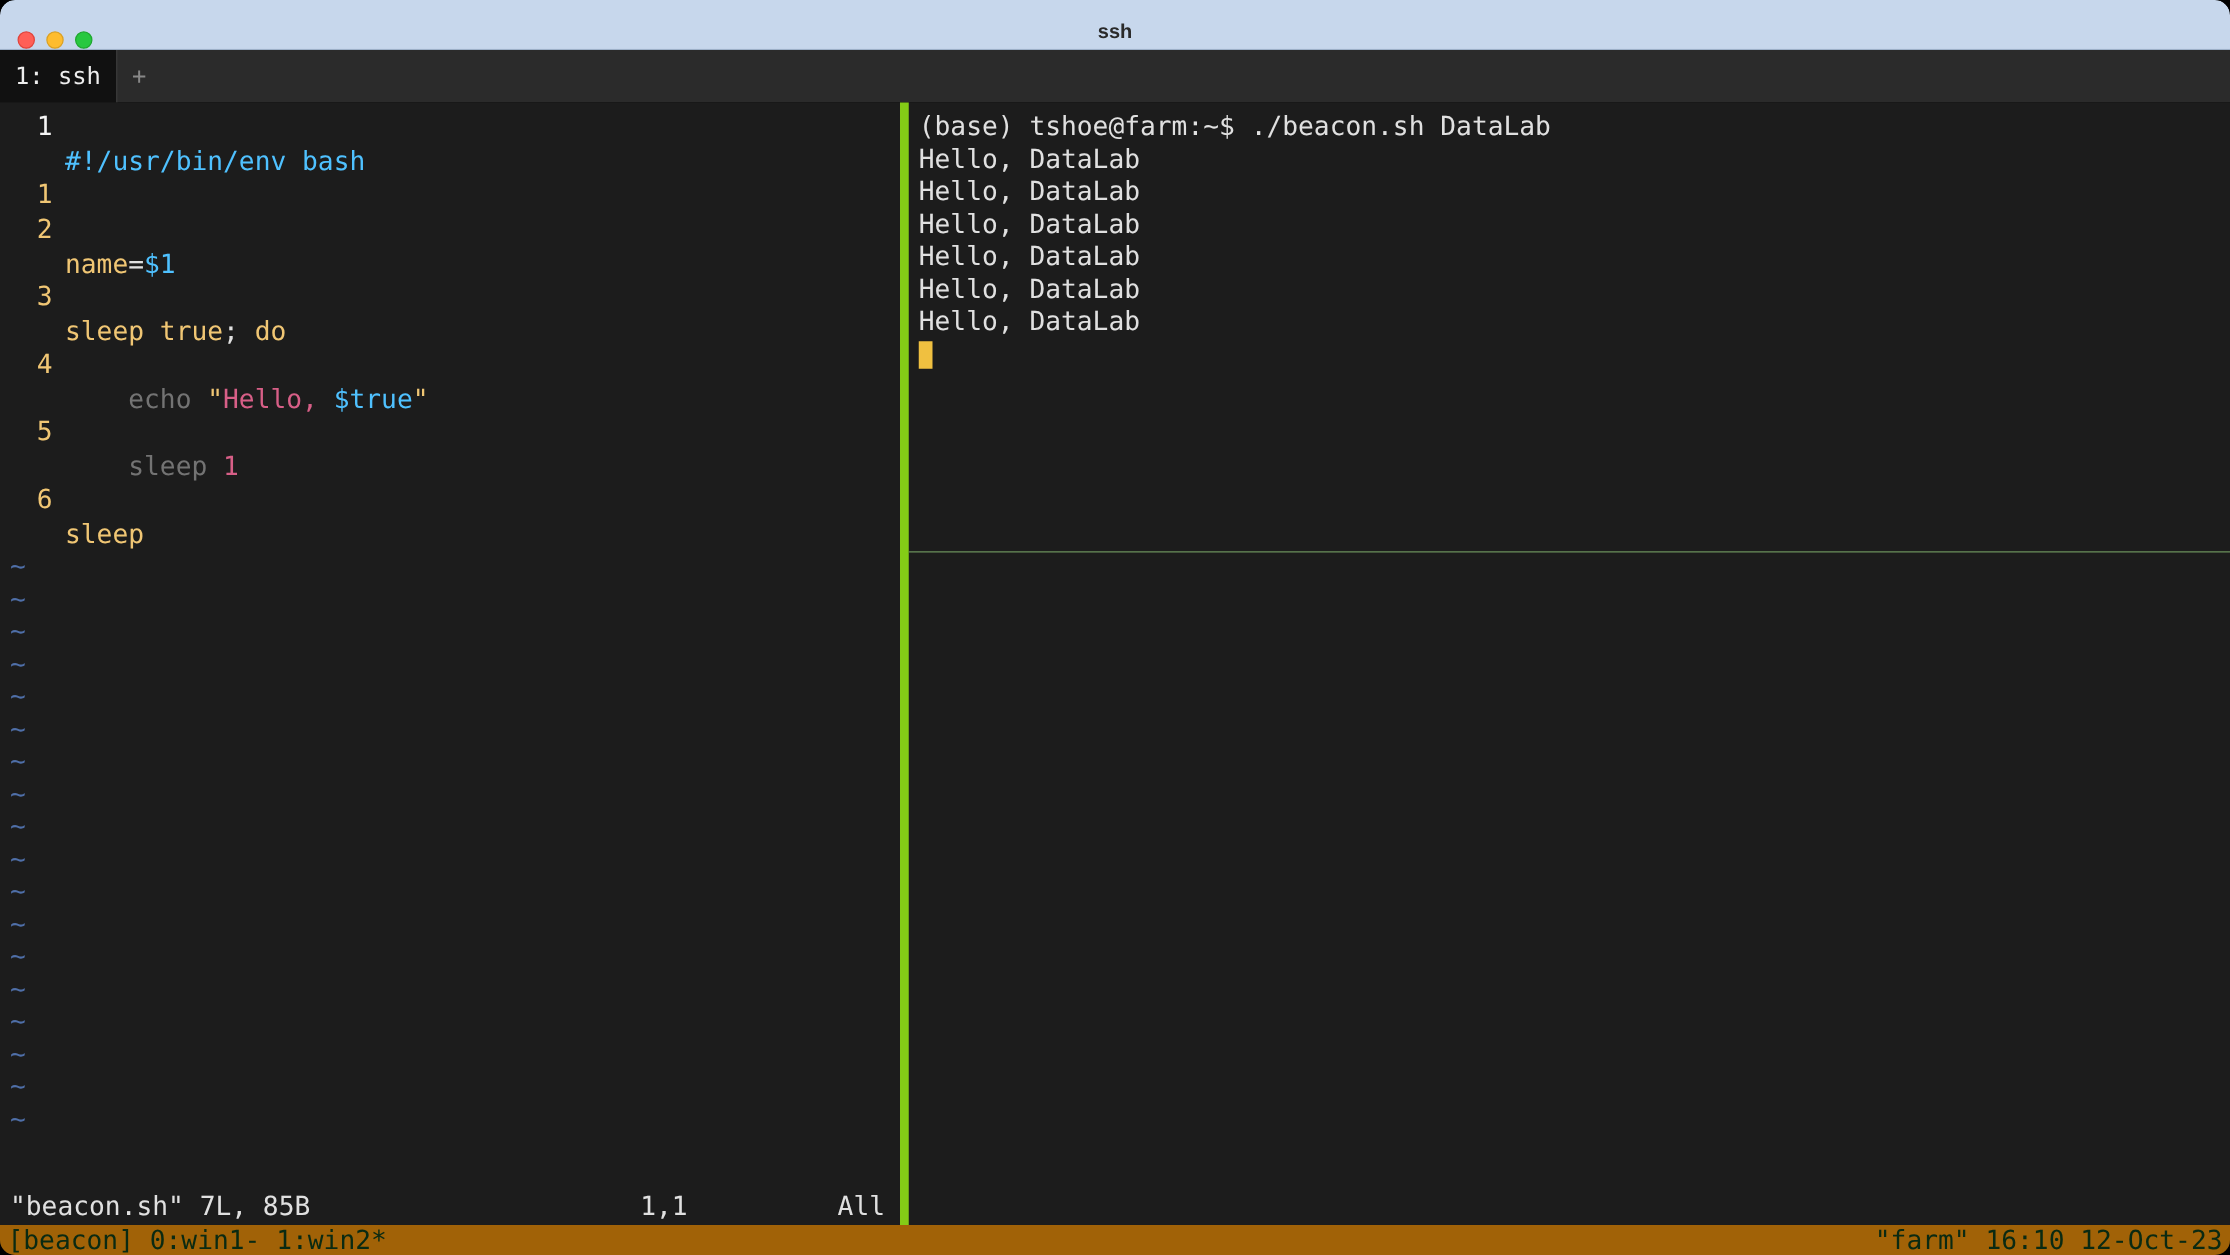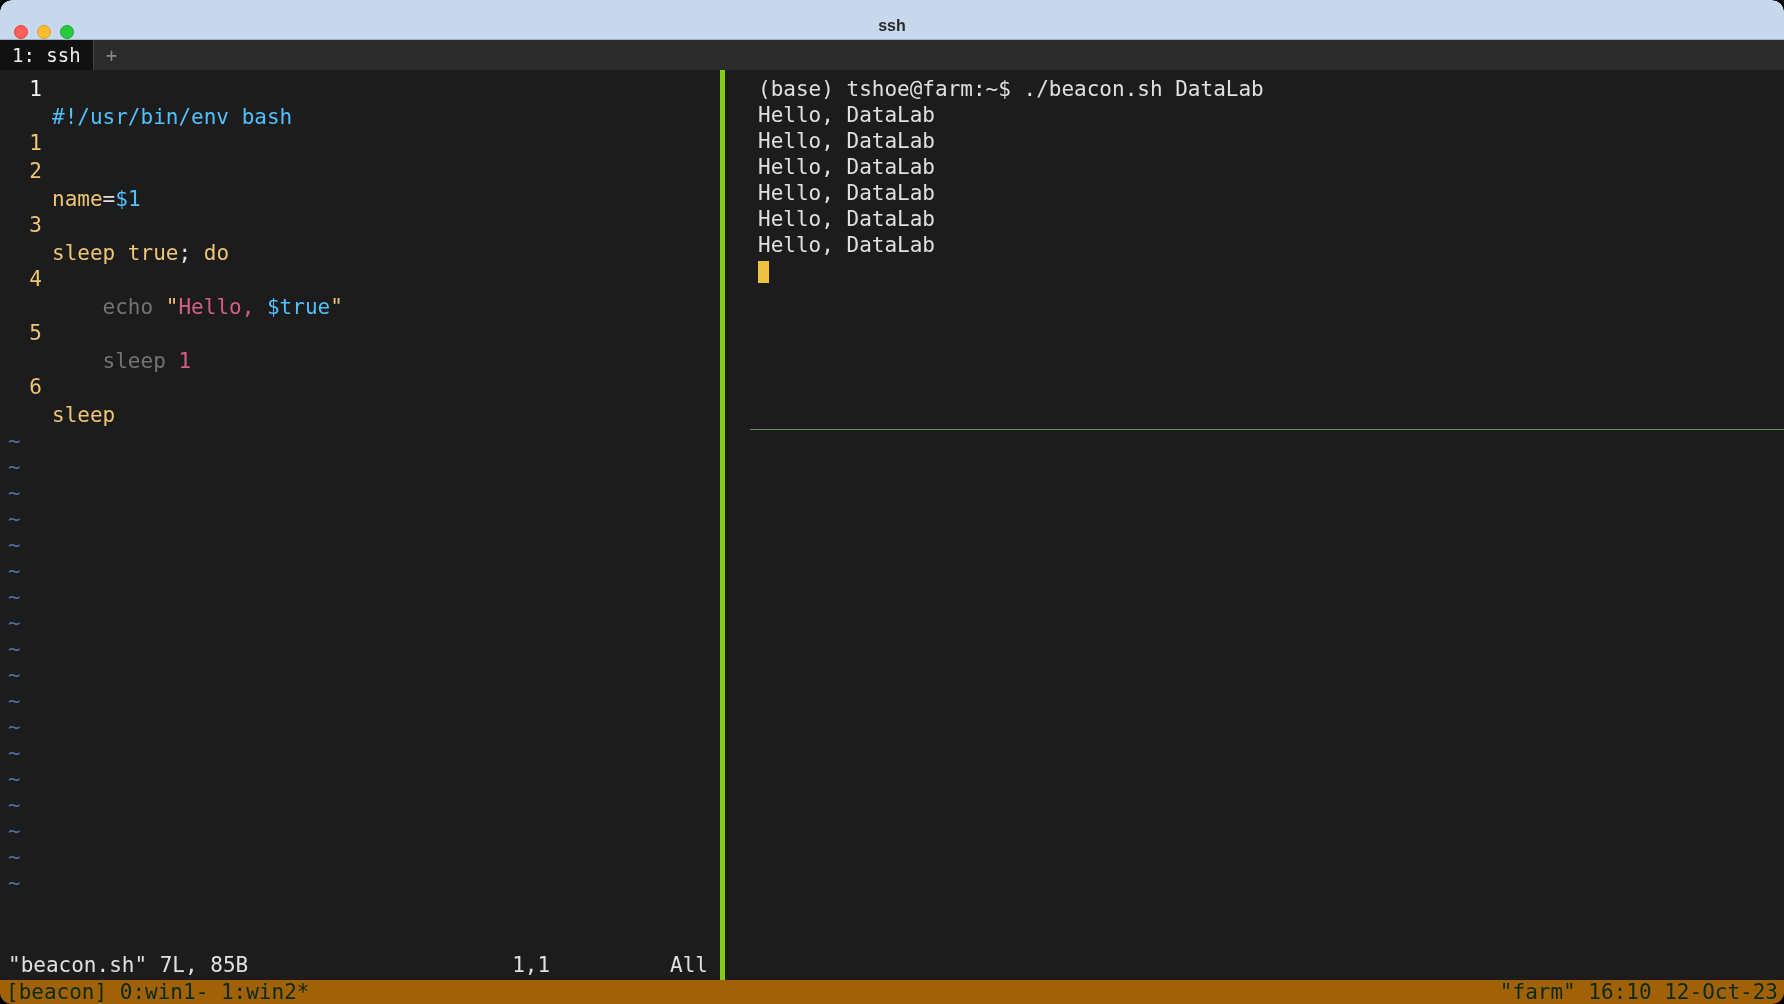--- a/index.html
+++ b/index.html
@@ -34,21 +34,21 @@
   .tl.min   { background: #febc2e; border: 1px solid #dba124; }
   .tl.max   { background: #28c840; border: 1px solid #1fa82f; }
   .titlebar-title {
     position: absolute; left: 0; right: 0; text-align: center;
     font-family: -apple-system, BlinkMacSystemFont, sans-serif;
     font-size: 16px; font-weight: 600; color: #2a2a2a;
   }
 
   
   .tabstrip {
-    height: 30px;
+    height: 42px;
     background: #2b2b2b;
     display: flex;
     align-items: stretch;
     color: #ccc;
     font-size: 19px;
   }
   .tab {
     padding: 3px 12px;
     background: #1a1a1a;
     border-right: 1px solid #444;
@@ -71,22 +71,21 @@
   .pane-left {
     grid-column: 1; grid-row: 1;
     display: flex; flex-direction: column;
     padding: 6px 8px 0 8px;
     overflow: hidden;
   }
   .right-col {
     grid-column: 2; grid-row: 1;
     display: grid;
     grid-template-rows: 360px 1fr;
-    border-left: 5px solid #84cc16;
-    padding-left: 25px;
+    border-left: 7px solid #84cc16;
   }
   .pane-top-right {
     padding: 6px 8px 0 8px;
     border-bottom: 1px solid #6a8f5b;
     overflow:hidden;
   }
   .pane-bottom-right {
     padding: 6px 8px 0 8px;
     overflow:hidden;
   }

